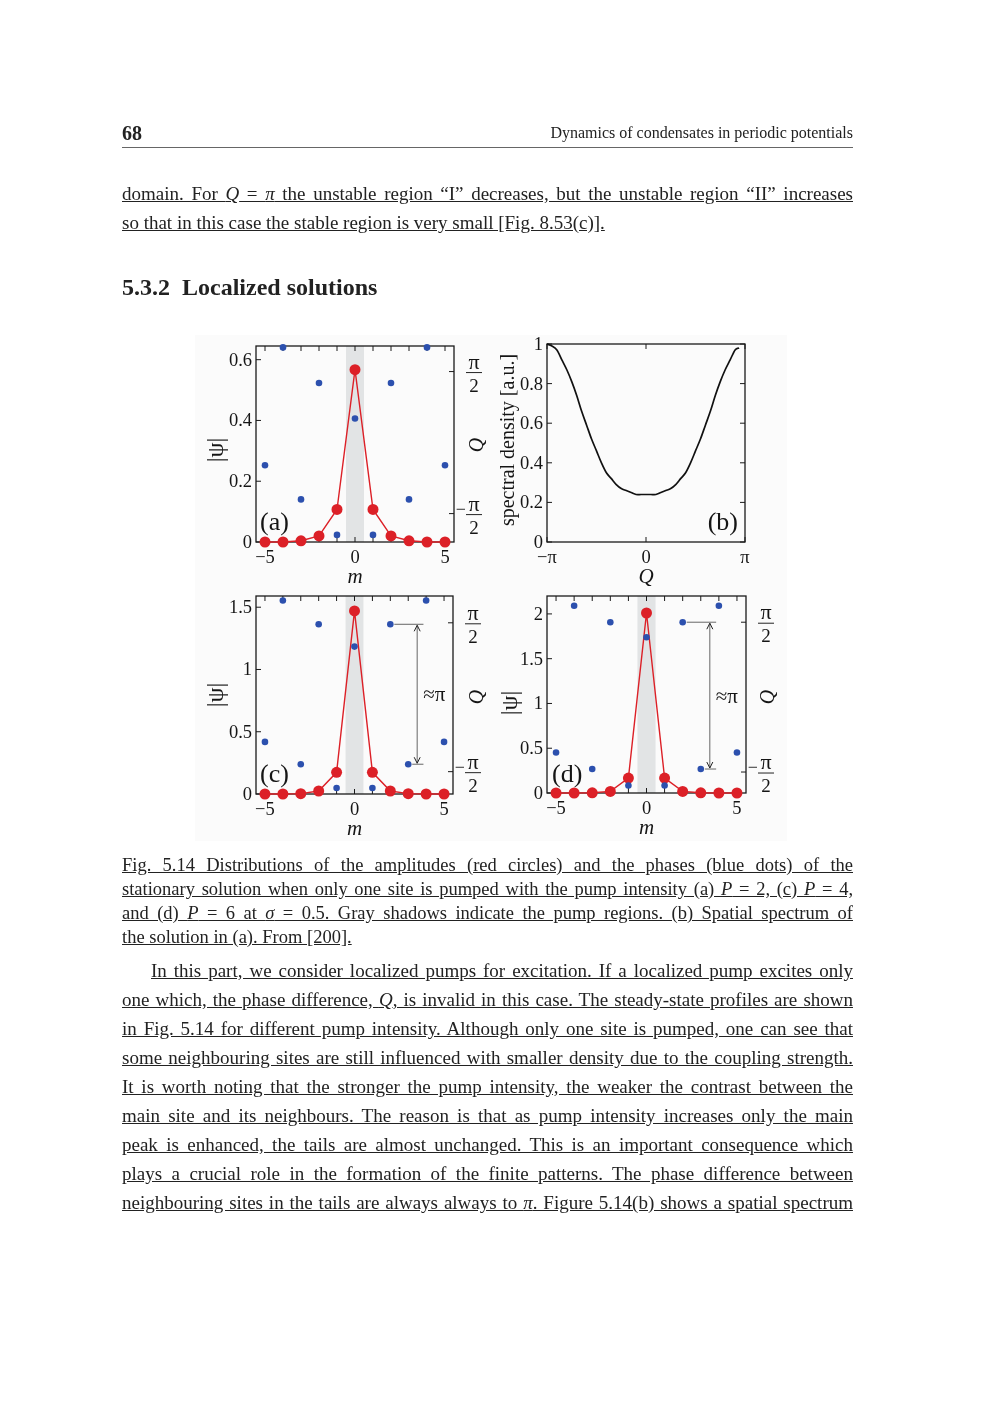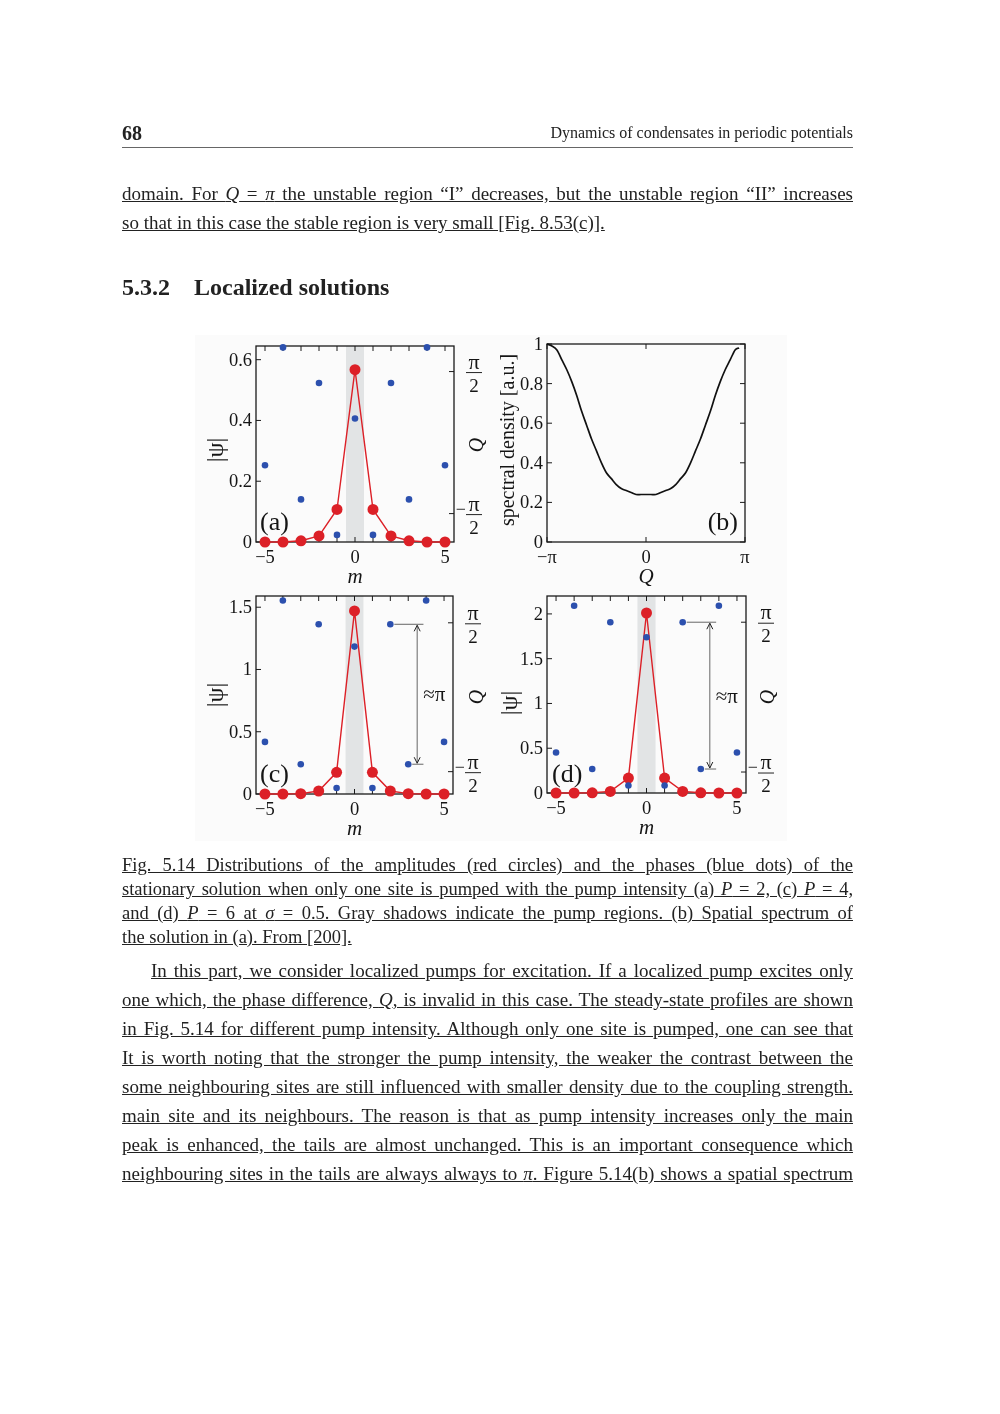--- a/index.html
+++ b/index.html
@@ -13,21 +13,21 @@
     #header-rule { left: 122px; top: 147px; width: 731px; height: 1px; background: #666666; }
 
     .para { position: absolute; left: 122px; width: 731px; font-size: 19px; line-height: 29px; text-decoration: underline; }
     .para .line { text-align: justify; text-align-last: justify; }
     .para.last-left .line:last-child { text-align-last: left; }
     .para.indent-first .line:first-child { padding-left: 29px; }
     .math { font-style: italic; }
 
     #intro { top: 179px; }
     #section-heading { left: 122px; top: 273px; font-size: 24px; line-height: 28px; font-weight: bold; white-space: nowrap; }
-    #section-number { display: inline-block; margin-right: 24px; }
+    #section-number { display: inline-block; margin-right: 12px; }
     #caption { top: 853px; font-size: 18.5px; line-height: 24px; }
     #body-text { top: 956px; }
 
     #figure { position: absolute; left: 195px; top: 335px; width: 592px; height: 506px; }
     #figure-svg { display: block; background: #fbfbfb; }
     #figure-svg text { font-family: "Liberation Serif", serif; fill: #151515; }
   </style>
 </head>
 <body>
 
@@ -337,19 +337,20 @@
       <div class="line"><span>Fig. 5.14 Distributions of the amplitudes (red circles) and the phases (blue dots) of the</span></div>
       <div class="line"><span>stationary solution when only one site is pumped with the pump intensity (a) </span><span class="math">P</span><span> = 2, (c) </span><span class="math">P</span><span> = 4,</span></div>
       <div class="line"><span>and (d) </span><span class="math">P</span><span> = 6 at </span><span class="math">σ</span><span> = 0.5. Gray shadows indicate the pump regions. (b) Spatial spectrum of</span></div>
       <div class="line"><span>the solution in (a). From [200].</span></div>
     </div>
 
   <div class="para indent-first" id="body-text">
       <div class="line"><span>In this part, we consider localized pumps for excitation. If a localized pump excites only</span></div>
       <div class="line"><span>one which, the phase difference, </span><span class="math">Q</span><span>, is invalid in this case. The steady-state profiles are shown</span></div>
       <div class="line"><span>in Fig. 5.14 for different pump intensity. Although only one site is pumped, one can see that</span></div>
+      <div class="line"><span>some neighbouring sites are still influenced with smaller density due to the coupling strength.</span></div>
       <div class="line"><span>It is worth noting that the stronger the pump intensity, the weaker the contrast between the</span></div>
-      <div class="line"><span>some neighbouring sites are still influenced with smaller density due to the coupling strength.</span></div>
       <div class="line"><span>main site and its neighbours. The reason is that as pump intensity increases only the main</span></div>
       <div class="line"><span>peak is enhanced, the tails are almost unchanged. This is an important consequence which</span></div>
+      <div class="line"><span>plays a crucial role in the formation of the finite patterns. The phase difference between</span></div>
       <div class="line"><span>neighbouring sites in the tails are always always to </span><span class="math">π</span><span>. Figure 5.14(b) shows a spatial spectrum</span></div>
     </div>
 </div>
 
 </body></html>

